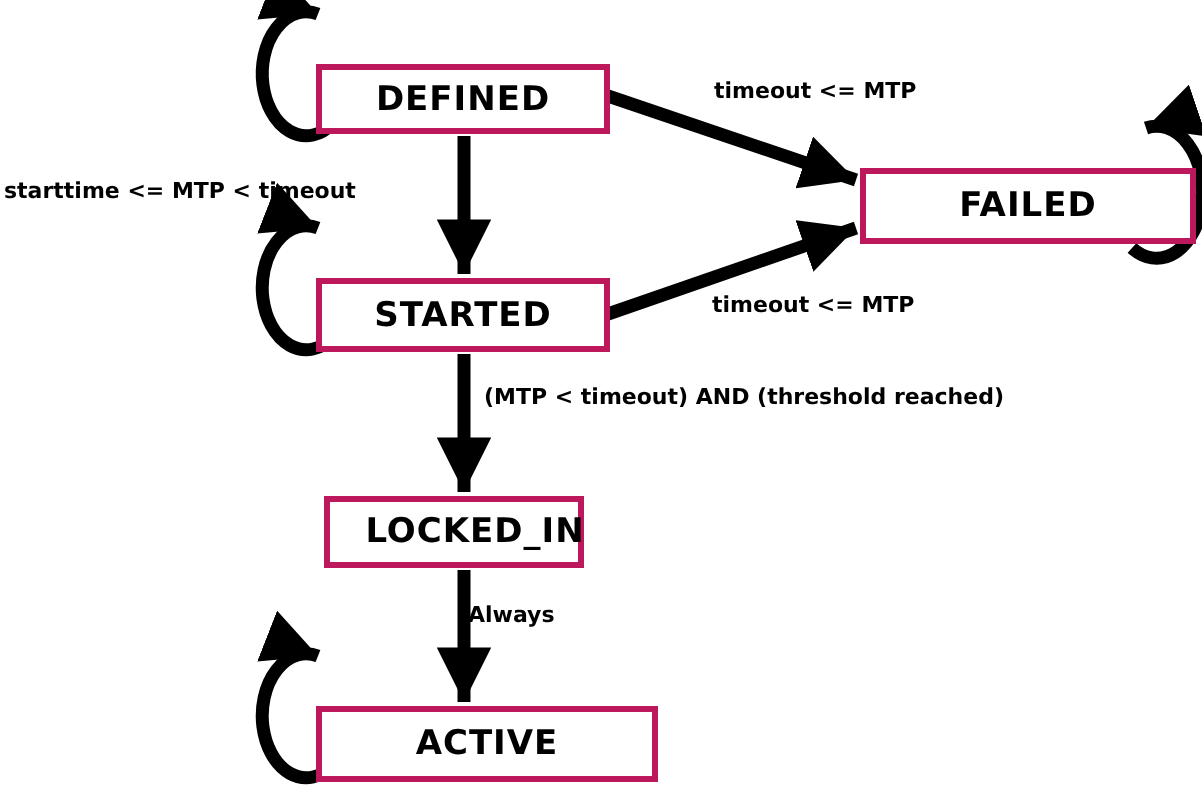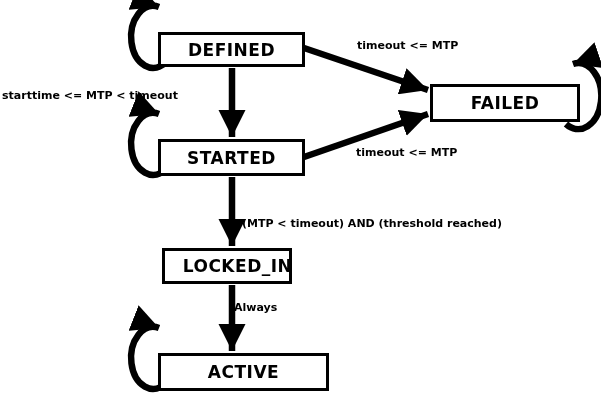--- a/index.html
+++ b/index.html
@@ -19,48 +19,48 @@
     position: absolute;
     left: 0;
     top: 0;
     width: 601px;
     height: 406px;
   }
   .state-box {
     position: absolute;
     box-sizing: border-box;
     background: #ffffff;
-    border: 3px solid #000000;
+    border: 3px solid #be185d;
     display: flex;
     align-items: center;
     justify-content: center;
     font-weight: bold;
     font-size: 17px;
     letter-spacing: 0.5px;
     color: #000000;
     z-index: 2;
   }
   .edge-label {
     position: absolute;
     font-weight: bold;
     font-size: 11px;
     color: #000000;
     white-space: nowrap;
     z-index: 3;
   }
   #state-defined   { left: 158px; top: 32px;  width: 147px; height: 35px; }
-  #state-failed    { left: 430px; top: 84px;  width: 150px; height: 38px; }
+  #state-failed    { left: 430px; top: 84px;  width: 168px; height: 38px; }
   #state-started   { left: 158px; top: 139px; width: 147px; height: 37px; }
   #state-locked-in { left: 162px; top: 248px; width: 130px; height: 36px; padding-left: 21px; }
   #state-active    { left: 158px; top: 353px; width: 171px; height: 38px; }
 
   #label-defined-failed  { left: 357px; top: 39px; }
   #label-started-failed  { left: 356px; top: 146px; }
   #label-defined-started { left: 2px;   top: 89px; }
-  #label-started-locked  { left: 242px; top: 192px; margin-top: 25px; }
+  #label-started-locked  { left: 242px; top: 192px; }
   #label-locked-active   { left: 234px; top: 301px; }
 </style>
 </head>
 <body>
 
 <div id="stage">
 
   <svg id="edges-svg" viewBox="0 0 601 406" xmlns="http://www.w3.org/2000/svg">
     <defs>
       <marker id="ah" viewBox="0 0 10 10" refX="10" refY="5" markerWidth="4.2" markerHeight="4.2" orient="auto">

